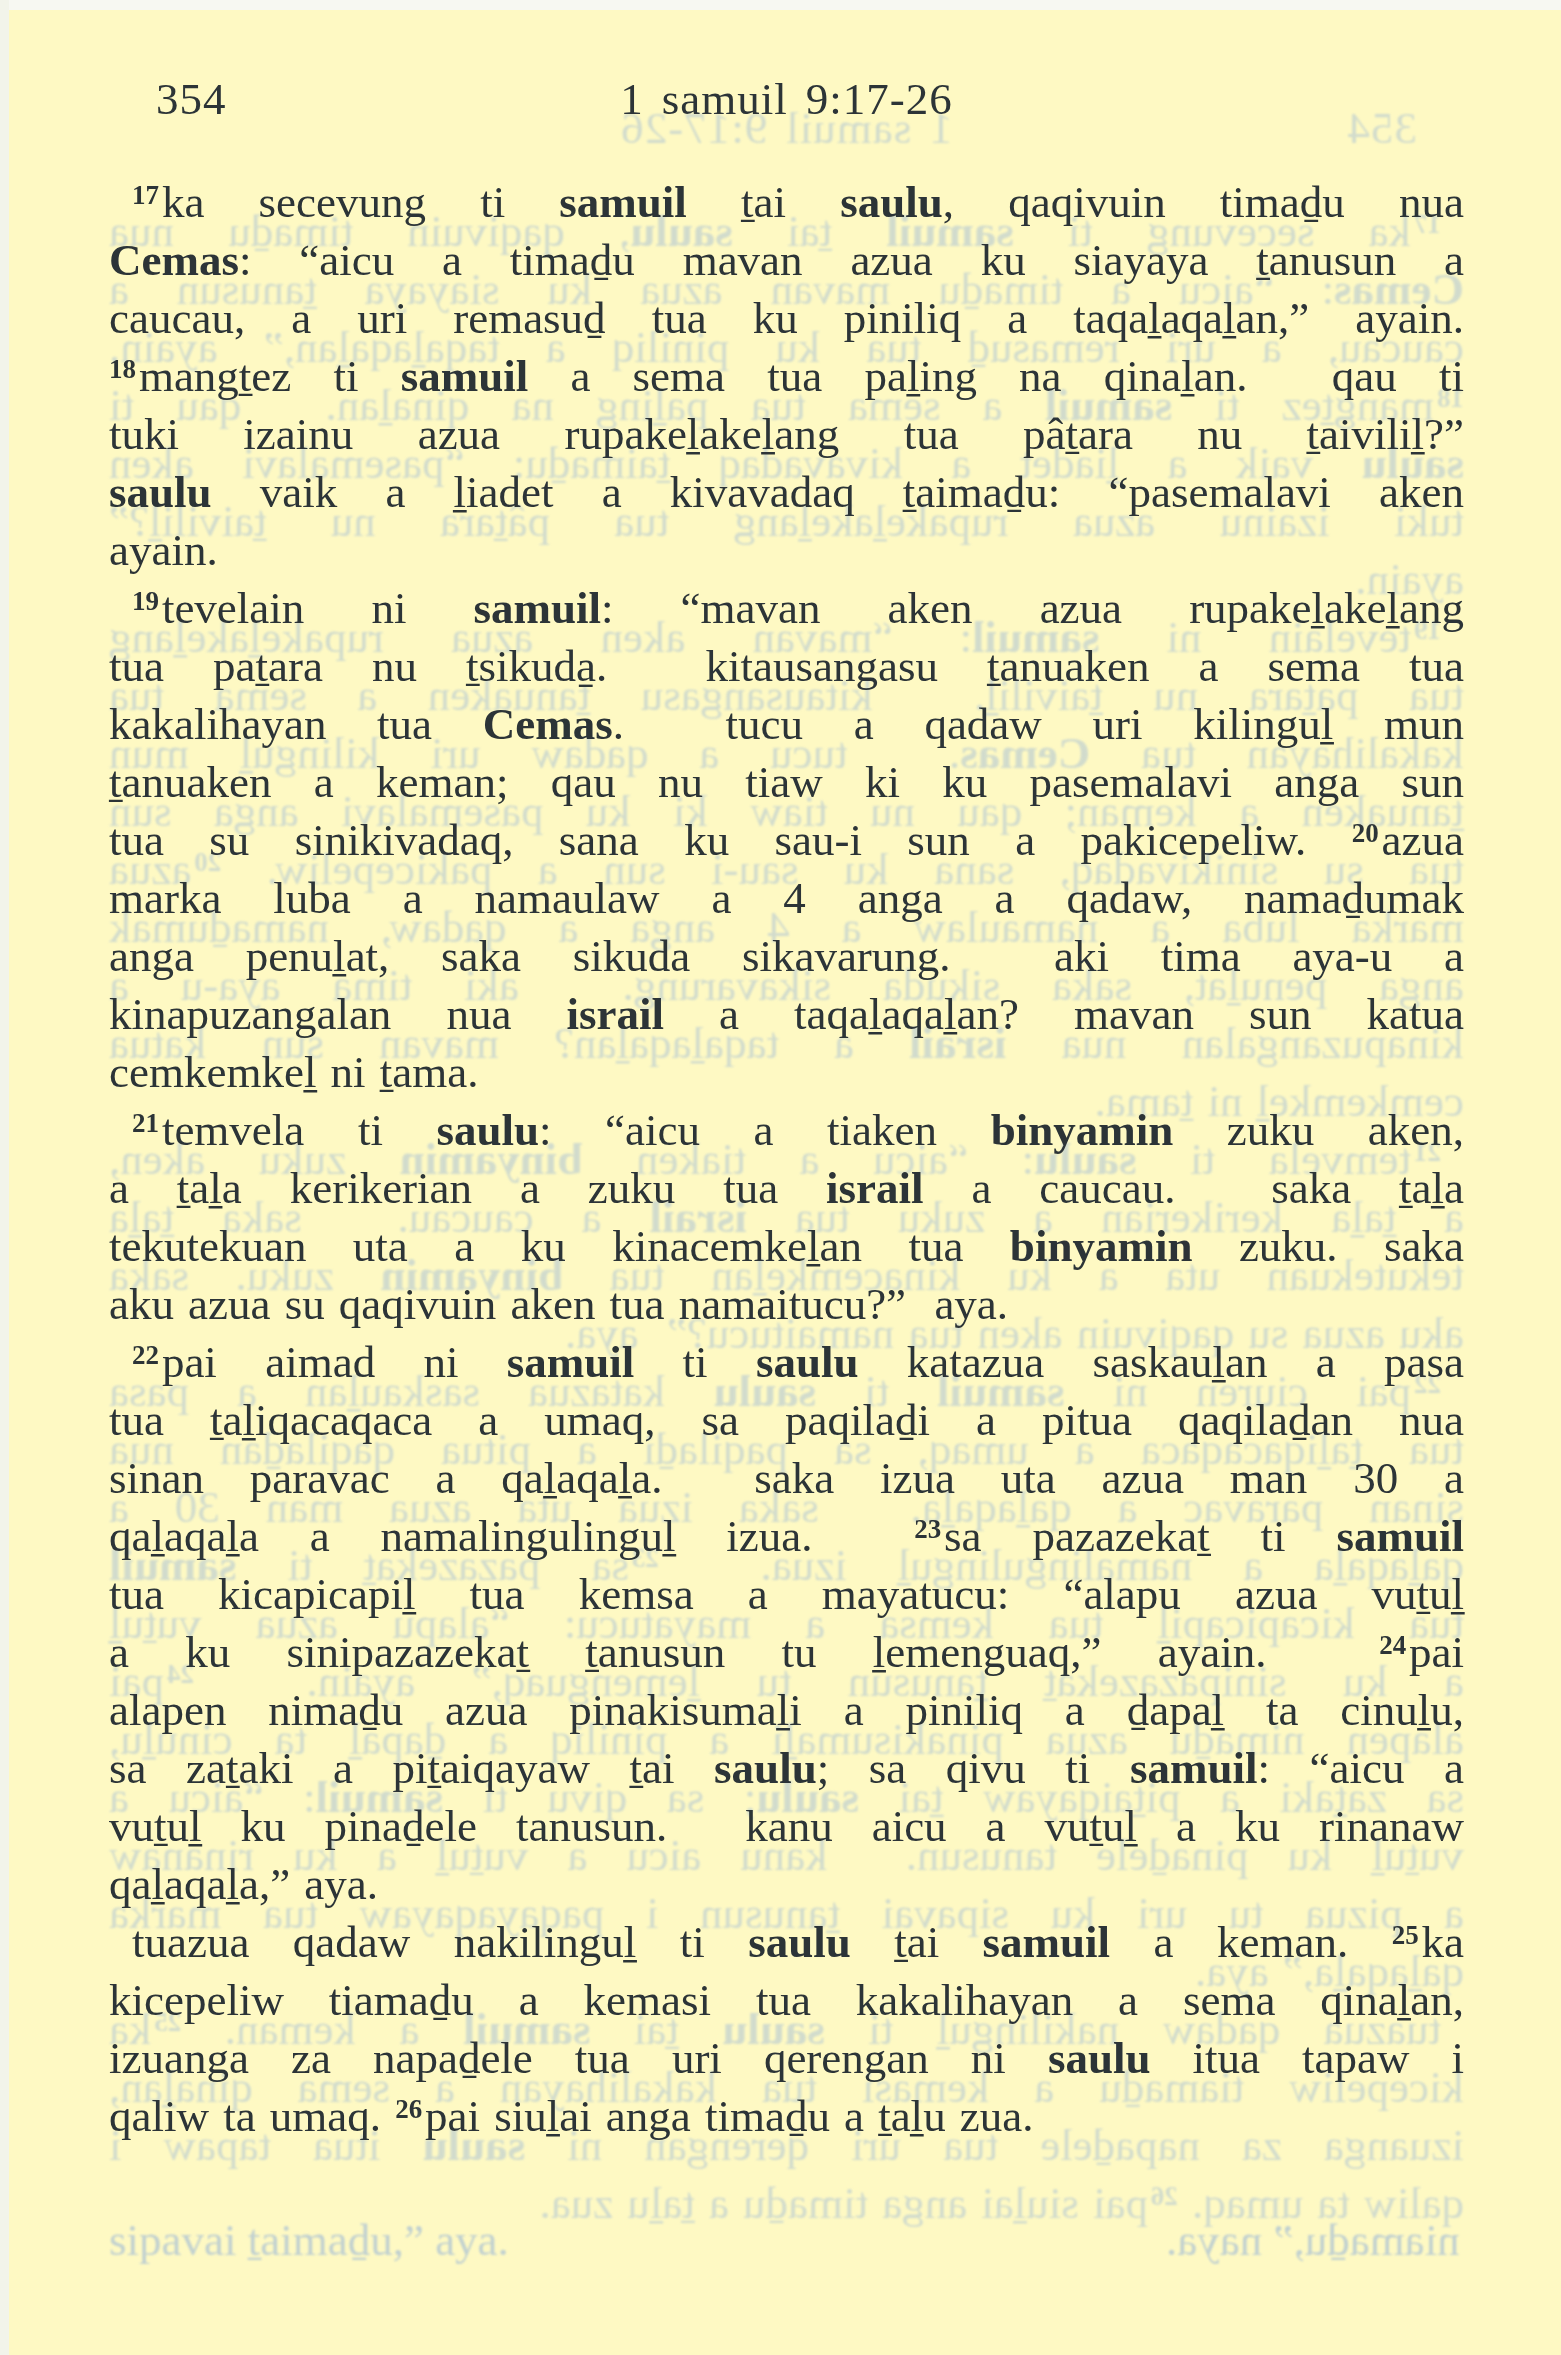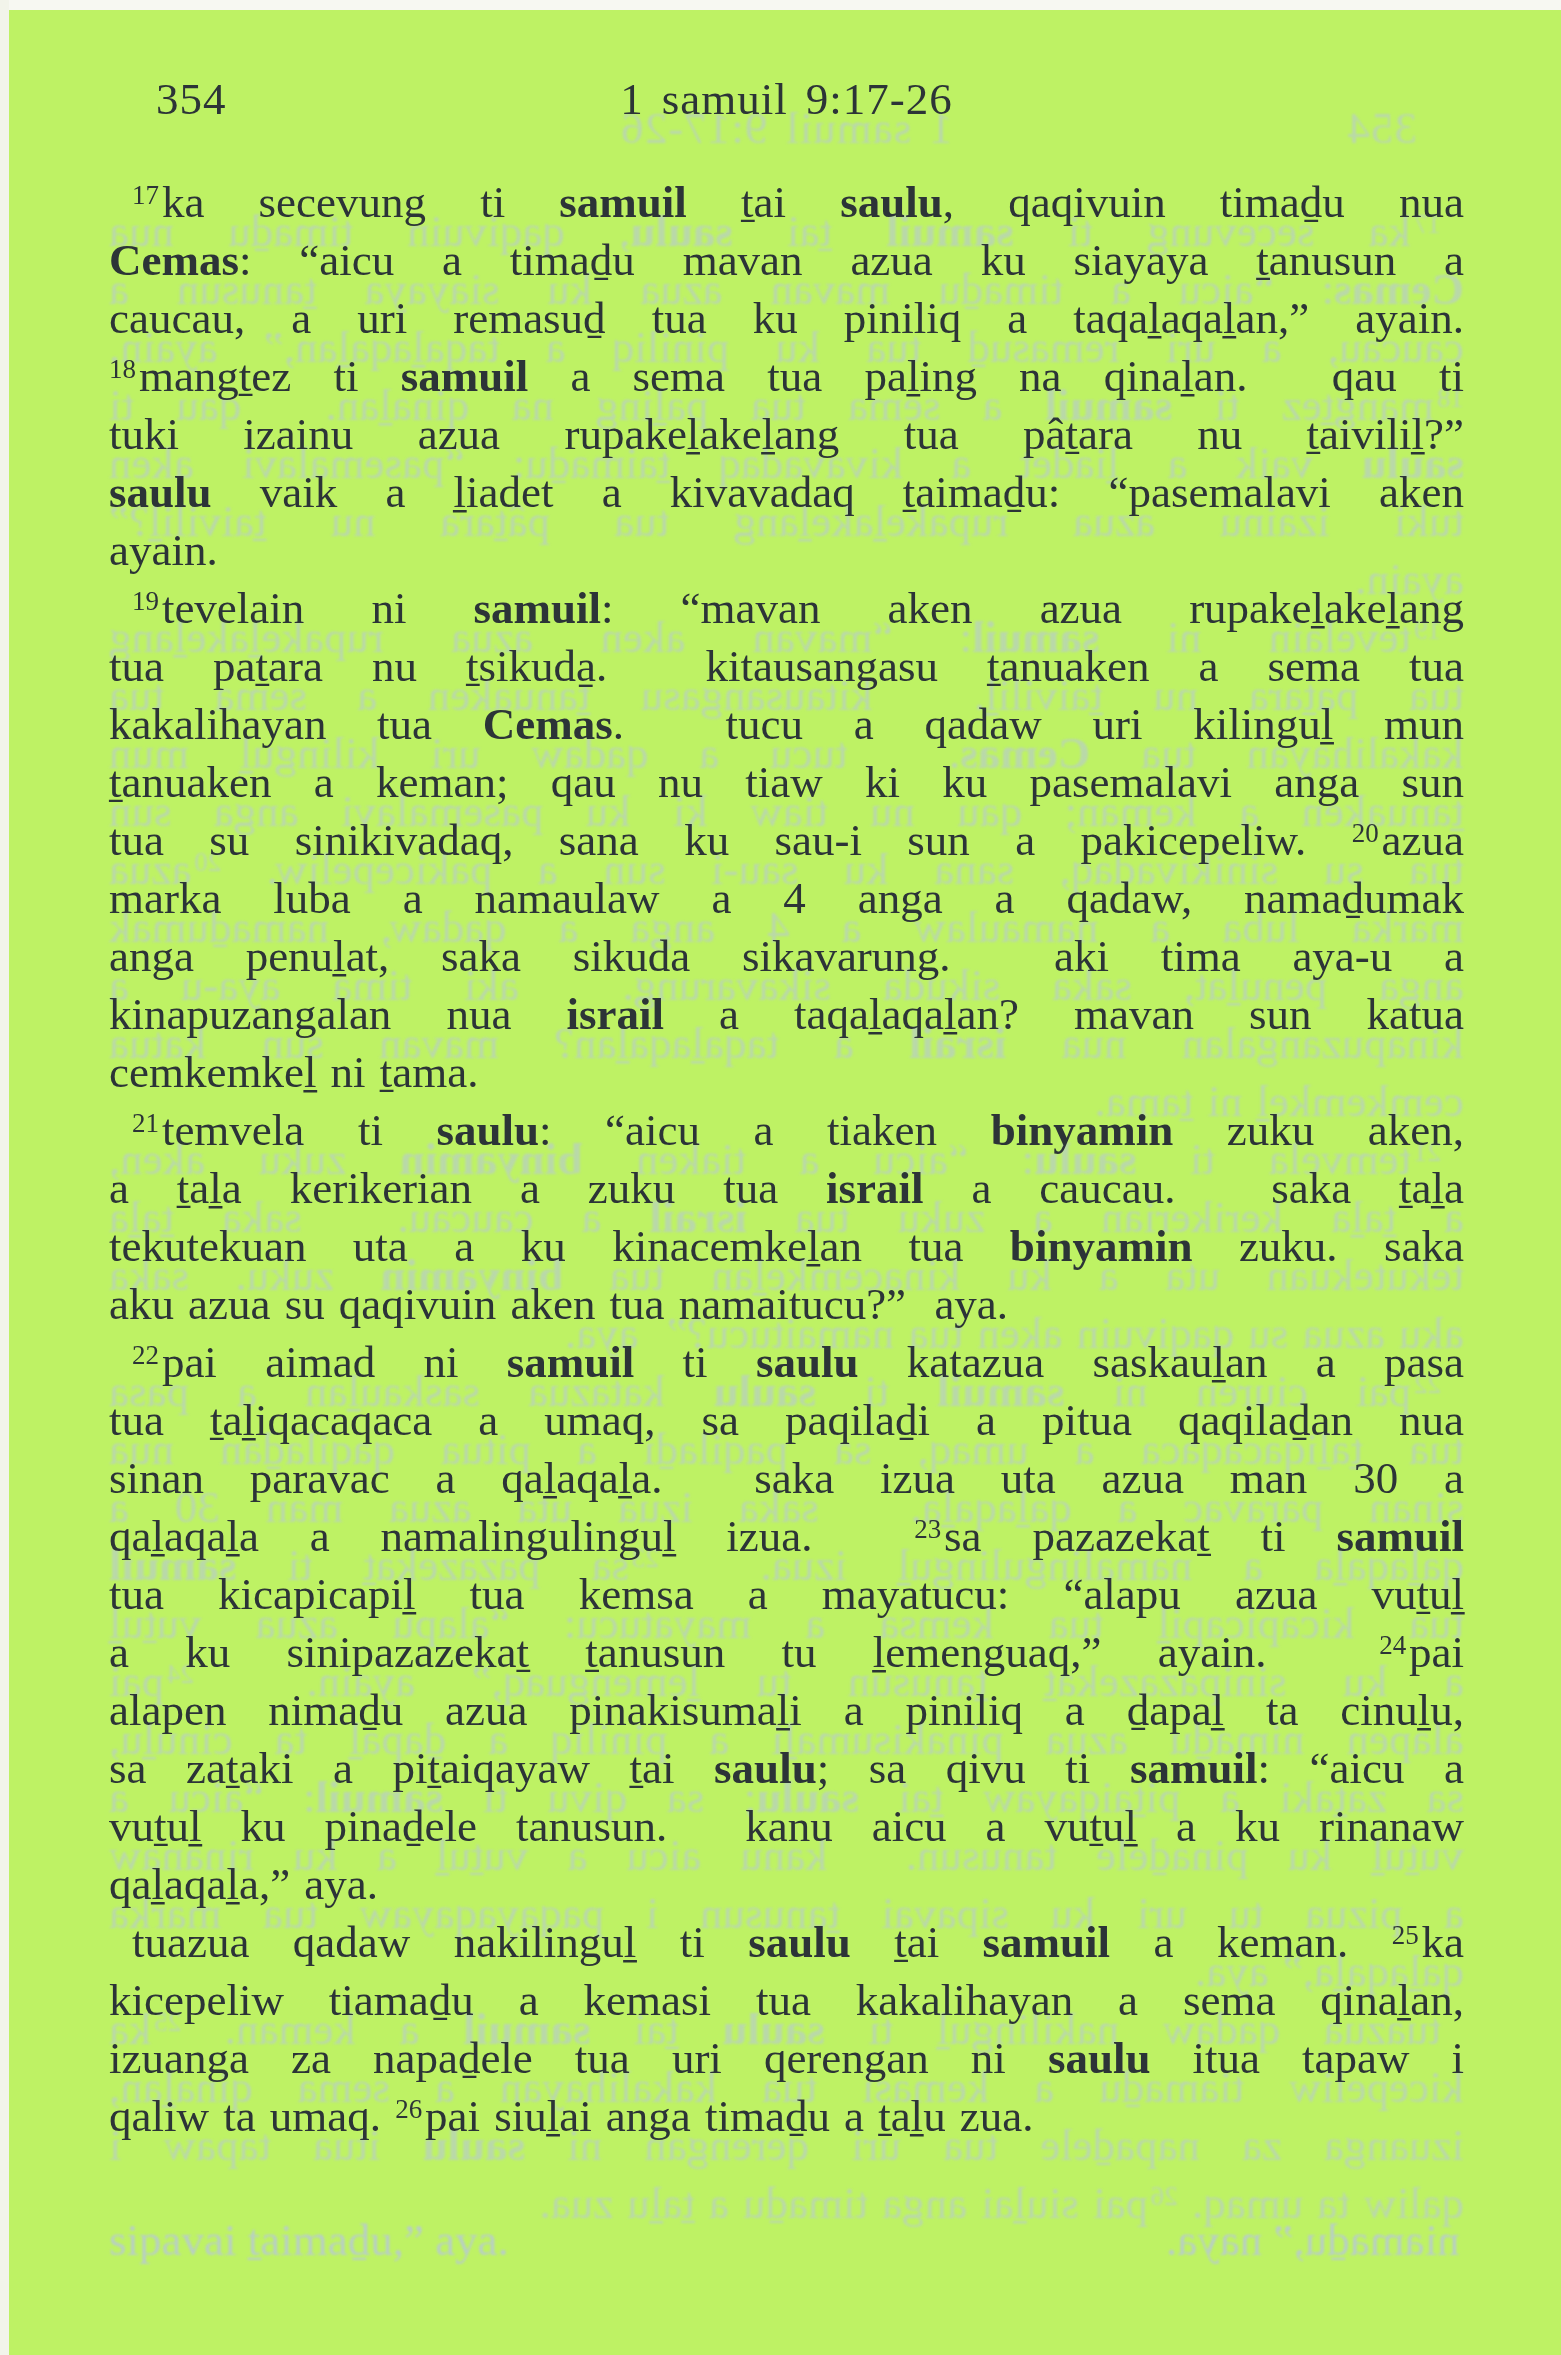--- a/index.html
+++ b/index.html
@@ -1,39 +1,39 @@
 <!DOCTYPE html>
 <html><head>
 <meta charset="utf-8">
 <style>
   html,body{margin:0;padding:0;background:#d8d8d0;}
   .page{
     position:relative;
     width:1561px;height:2355px;
-    background:#bef264;
+    background:#fef9c3;
     overflow:hidden;
     font-family:"Liberation Serif","DejaVu Serif",serif;
     color:#2c3437;
   }
   .content{
     position:absolute;left:109px;top:70px;width:1355px;
     font-size:45px;line-height:58px;
   }
   .pagehead{position:relative;height:60px;margin-bottom:43px;}
   .pagenum{position:absolute;left:47px;top:0;letter-spacing:1px;}
   .runhead{position:absolute;left:0;right:0;top:0;text-align:center;letter-spacing:1px;word-spacing:5.8px;}
   .scripture .line{
     white-space:pre-wrap;
     word-spacing:2.9px;
   }
   .scripture .line.justify{text-align:justify;text-align-last:justify;}
   .scripture .line.indent{text-indent:23px;}
   .bold{font-weight:bold;}
   sup.vnum{
-    font-weight:normal;font-size:0.60em;line-height:0;
+    font-weight:bold;font-size:0.60em;line-height:0;
     position:relative;top:-0.48em;vertical-align:baseline;
     letter-spacing:0;margin-right:2.9px;
   }
   
   .ghost-layer{
     position:absolute;left:109px;top:99px;width:1355px;
     font-size:45px;line-height:58px;
     transform:scaleX(-1);
     color:#b7cad2;opacity:.62;
     filter:blur(1.1px);

